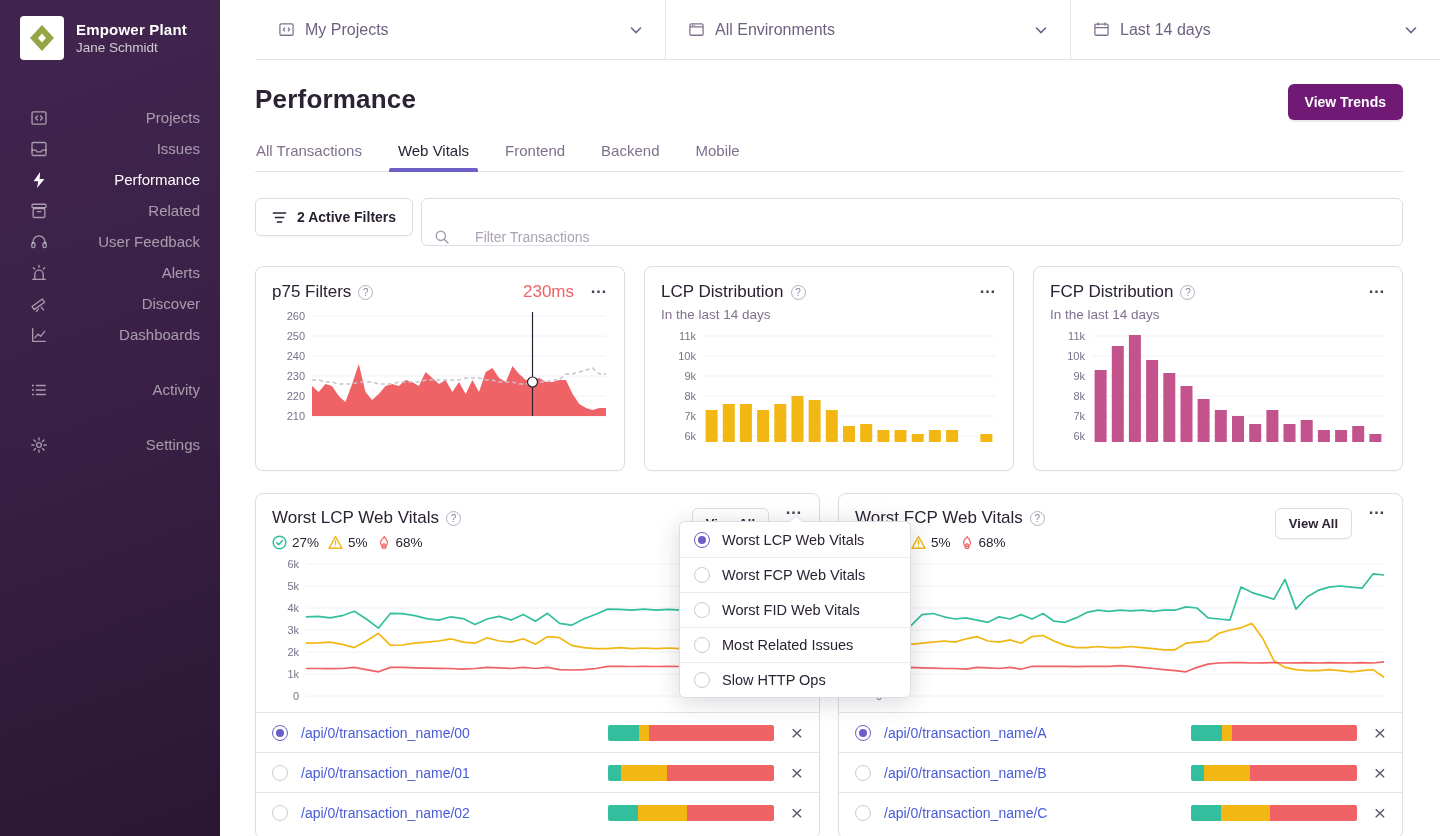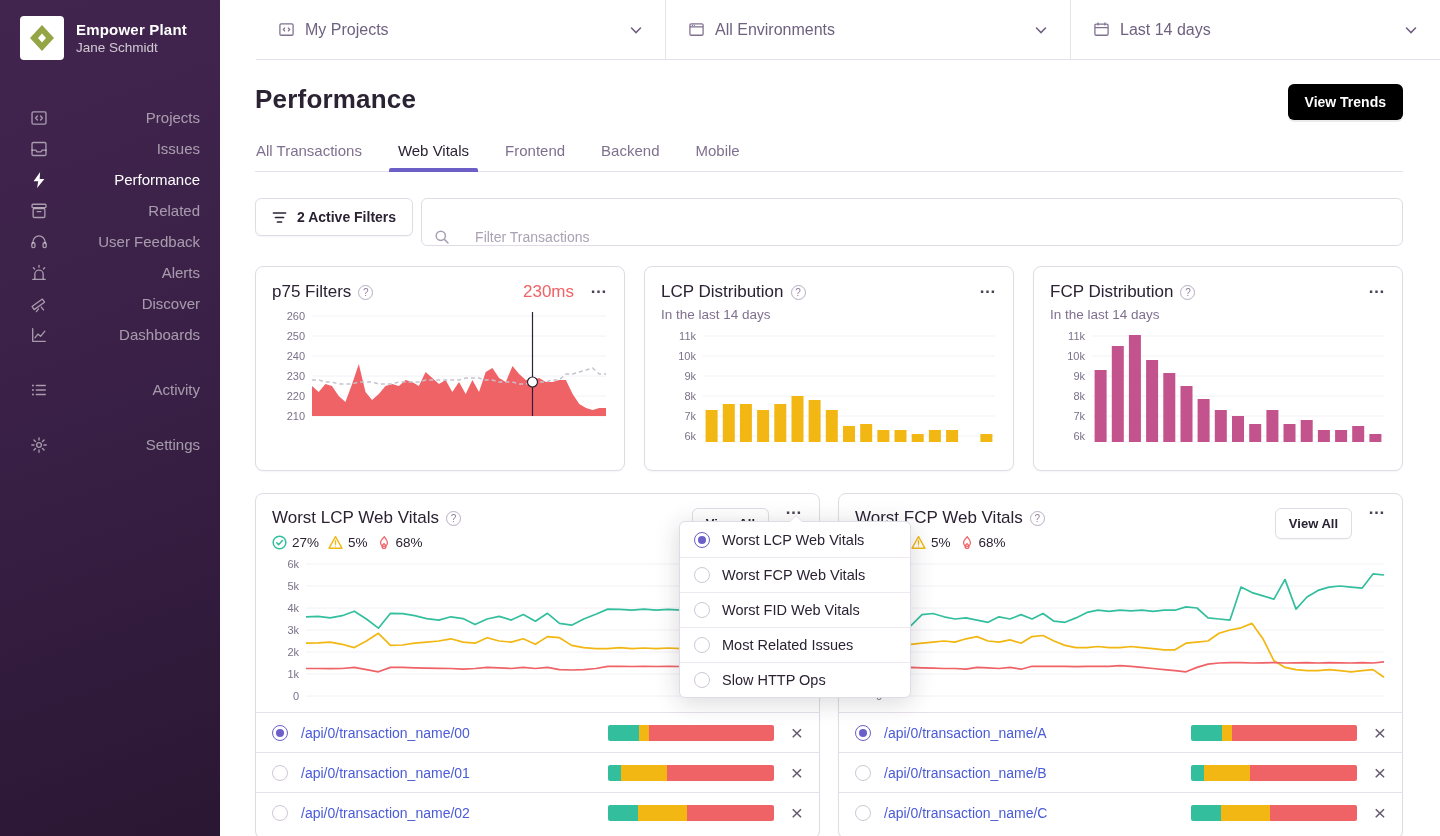--- a/index.html
+++ b/index.html
@@ -27,21 +27,21 @@
   .gf-1 { width:410px; border-right:1px solid #e7e1ec; }
   .gf-2 { width:405px; border-right:1px solid #e7e1ec; }
   .gf-3 { flex:1; }
   .gf .lbl { flex:1; }
   .chev { width:14px; height:14px; flex:0 0 auto; }
 
   
   .main { position:absolute; left:220px; top:60px; right:0; bottom:0; background:#fff; padding:0 37px 0 35px; }
   .page-head-row { display:flex; align-items:flex-start; justify-content:space-between; padding-top:24px; }
   h1.page-title { font-size:26px; font-weight:700; color:#2b2233; letter-spacing:.2px; }
-  .btn-primary { background:#000000; color:#fff; font-weight:700; font-size:14px; border:0; border-radius:6px;
+  .btn-primary { background:#701a75; color:#fff; font-weight:700; font-size:14px; border:0; border-radius:6px;
     padding:10px 17px; cursor:pointer; box-shadow:0 2px 0 rgba(0,0,0,.08); }
   .tabs { display:flex; gap:34px; margin-top:22px; border-bottom:1px solid #e7e1ec; }
   .tab { font-size:15px; color:#80708f; padding:0 1px 12px; cursor:pointer; position:relative; }
   .tab.active { color:#2b2233; }
   .tab.active::after { content:""; position:absolute; left:-8px; right:-8px; bottom:-1px; height:4px; background:#6c5fc7; border-radius:2px 2px 0 0; }
 
   .filter-row { display:flex; gap:8px; margin-top:26px; }
   .btn-filters { display:flex; align-items:center; gap:10px; background:#fff; border:1px solid #e0dce5; border-radius:6px;
     padding:0 16px; height:38px; font-size:14px; font-weight:700; color:#2b2233; cursor:pointer; box-shadow:0 1px 1px rgba(0,0,0,.04); }
   .search-box { flex:1; display:flex; align-items:flex-end; gap:25px; border:1px solid #e0dce5; border-radius:6px; height:48px; padding:0 12px; }

